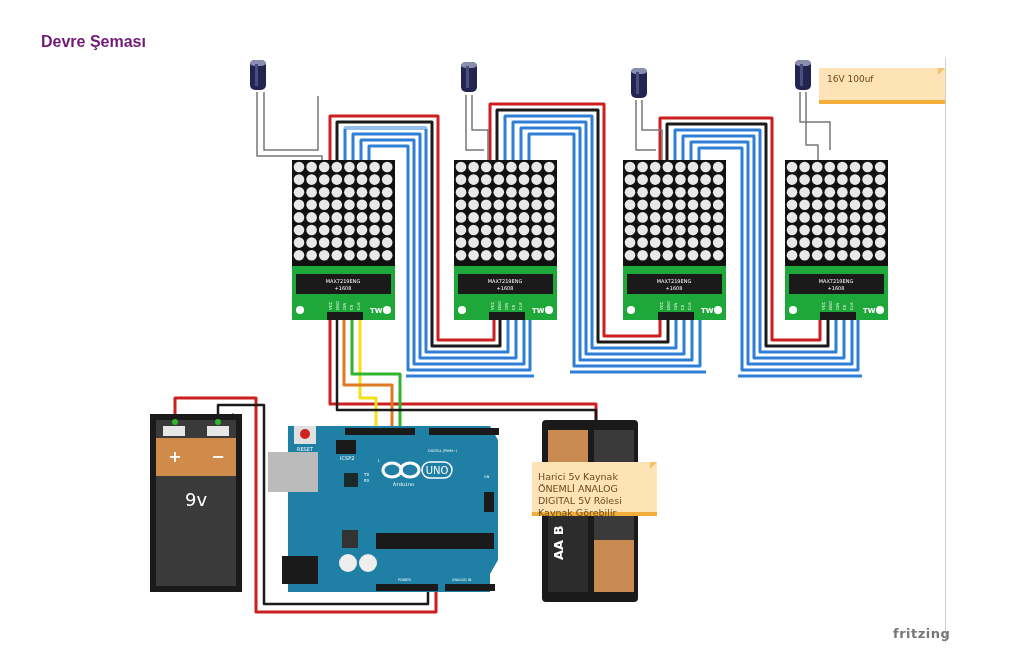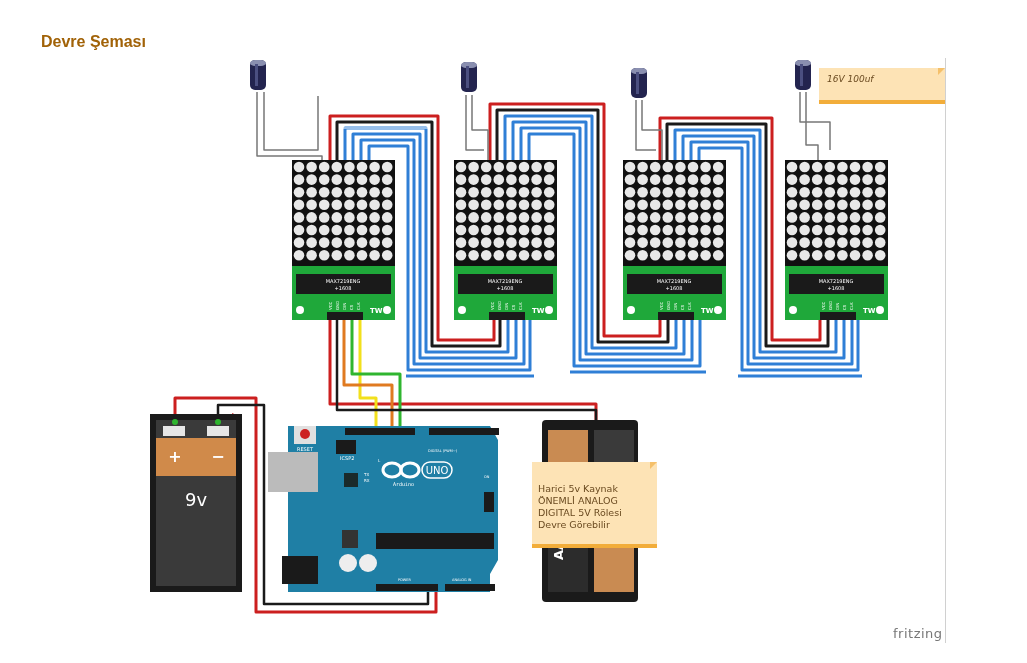--- a/index.html
+++ b/index.html
@@ -1,23 +1,23 @@
 <!DOCTYPE html>
 <html><head>
 <meta charset="utf-8">
 <style>
   html, body { margin:0; padding:0; background:#ffffff; }
   body { width:1027px; height:663px; position:relative; overflow:hidden; font-family:"Liberation Sans", sans-serif; }
-  .title { position:absolute; left:41px; top:33px; font-size:16px; font-weight:bold; color:#a16207; font-family:"Liberation Sans", sans-serif; }
+  .title { position:absolute; left:41px; top:33px; font-size:16px; font-weight:bold; color:#701a75; font-family:"Liberation Sans", sans-serif; }
   .diagram { position:absolute; left:0; top:0; width:1027px; height:663px; }
   .frame-edge { position:absolute; left:945px; top:58px; width:1px; height:585px; background:#d0d0d0; }
-  .fritzing { position:absolute; left:893px; top:626px; font-size:13px; color:#777; font-family:"DejaVu Sans", sans-serif; letter-spacing:0.5px; }
+  .fritzing { position:absolute; left:893px; top:626px; font-size:13px; color:#777; font-family:"DejaVu Sans", sans-serif; letter-spacing:0.5px;font-weight:bold; }
   .note { position:absolute; background:#fde3b5; border-bottom:4px solid #f2ad3a; font-family:"DejaVu Sans", sans-serif; color:#6a4a20; }
-  .note-cap { left:819px; top:68px; width:126px; height:36px; font-size:9px; padding:6px 0 0 8px; box-sizing:border-box;font-style:italic; }
-  .note-psu { left:532px; top:462px; width:125px; height:86px; font-size:9.5px; line-height:12px; padding:21px 0 0 6px; box-sizing:border-box; }
+  .note-cap { left:819px; top:68px; width:126px; height:36px; font-size:9px; padding:6px 0 0 8px; box-sizing:border-box; }
+  .note-psu { left:532px; top:462px; width:125px; height:54px; font-size:9.5px; line-height:12px; padding:9px 0 0 6px; box-sizing:border-box; }
   .note .fold { position:absolute; right:0; top:0; width:0; height:0; border-left:7px solid #f5c06a; border-bottom:7px solid transparent; }
 </style>
 </head>
 <body>
 
 <div class="title">Devre Şeması</div>
 
 <svg class="diagram" viewBox="0 0 1027 663" xmlns="http://www.w3.org/2000/svg">
   <defs>
     <g id="ledgrid">
@@ -468,18 +468,18 @@
 
 <div class="note note-cap">
   <span>16V 100uf</span>
   <span class="fold"></span>
 </div>
 
 <div class="note note-psu">
   <div>Harici 5v Kaynak</div>
   <div>ÖNEMLİ ANALOG</div>
   <div>DIGITAL 5V Rölesi</div>
-  <div>Devre Görebilir</div>
+  <div>Kaynak Görebilir</div>
   <span class="fold"></span>
 </div>
 
 <div class="frame-edge"></div>
 <div class="fritzing">fritzing</div>
 
 </body></html>

